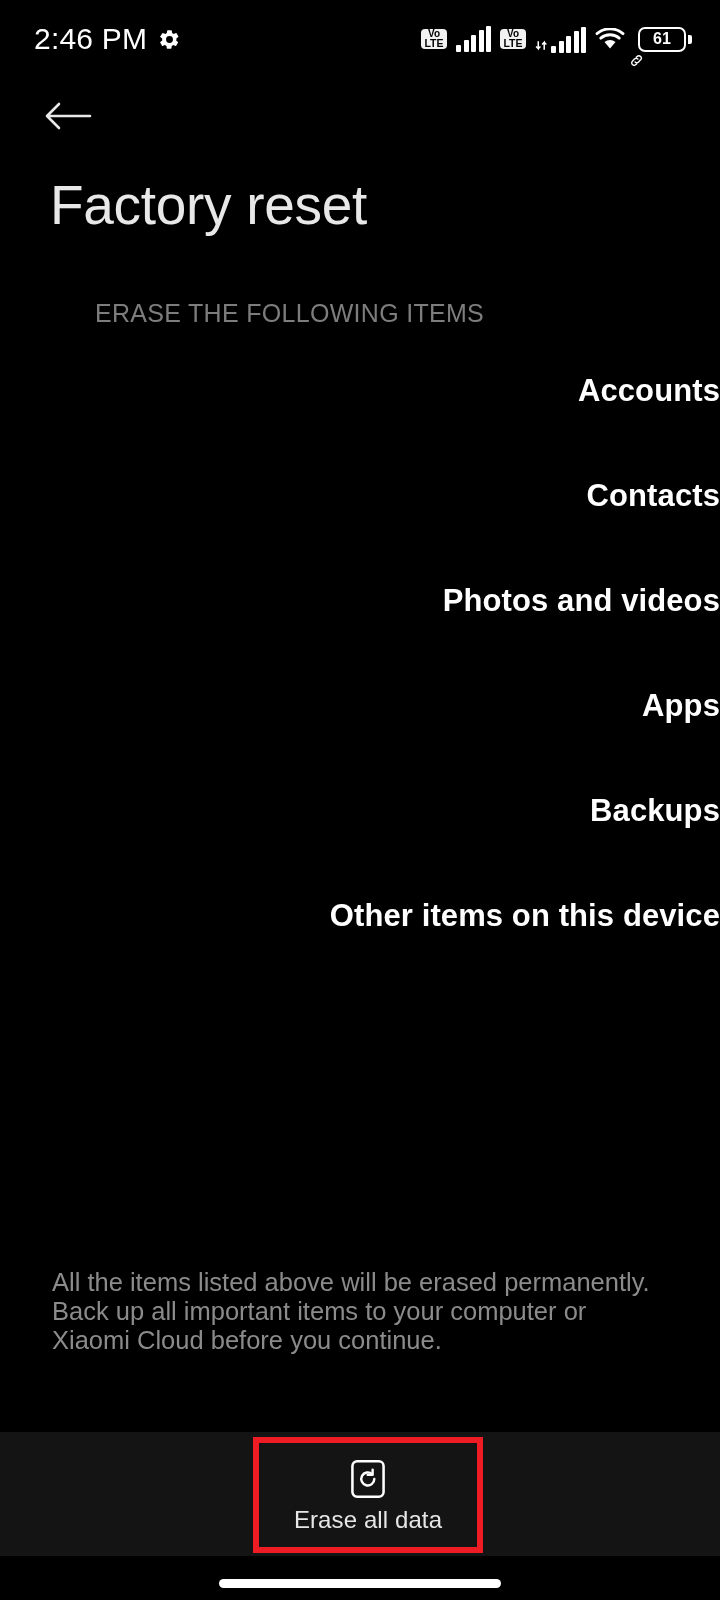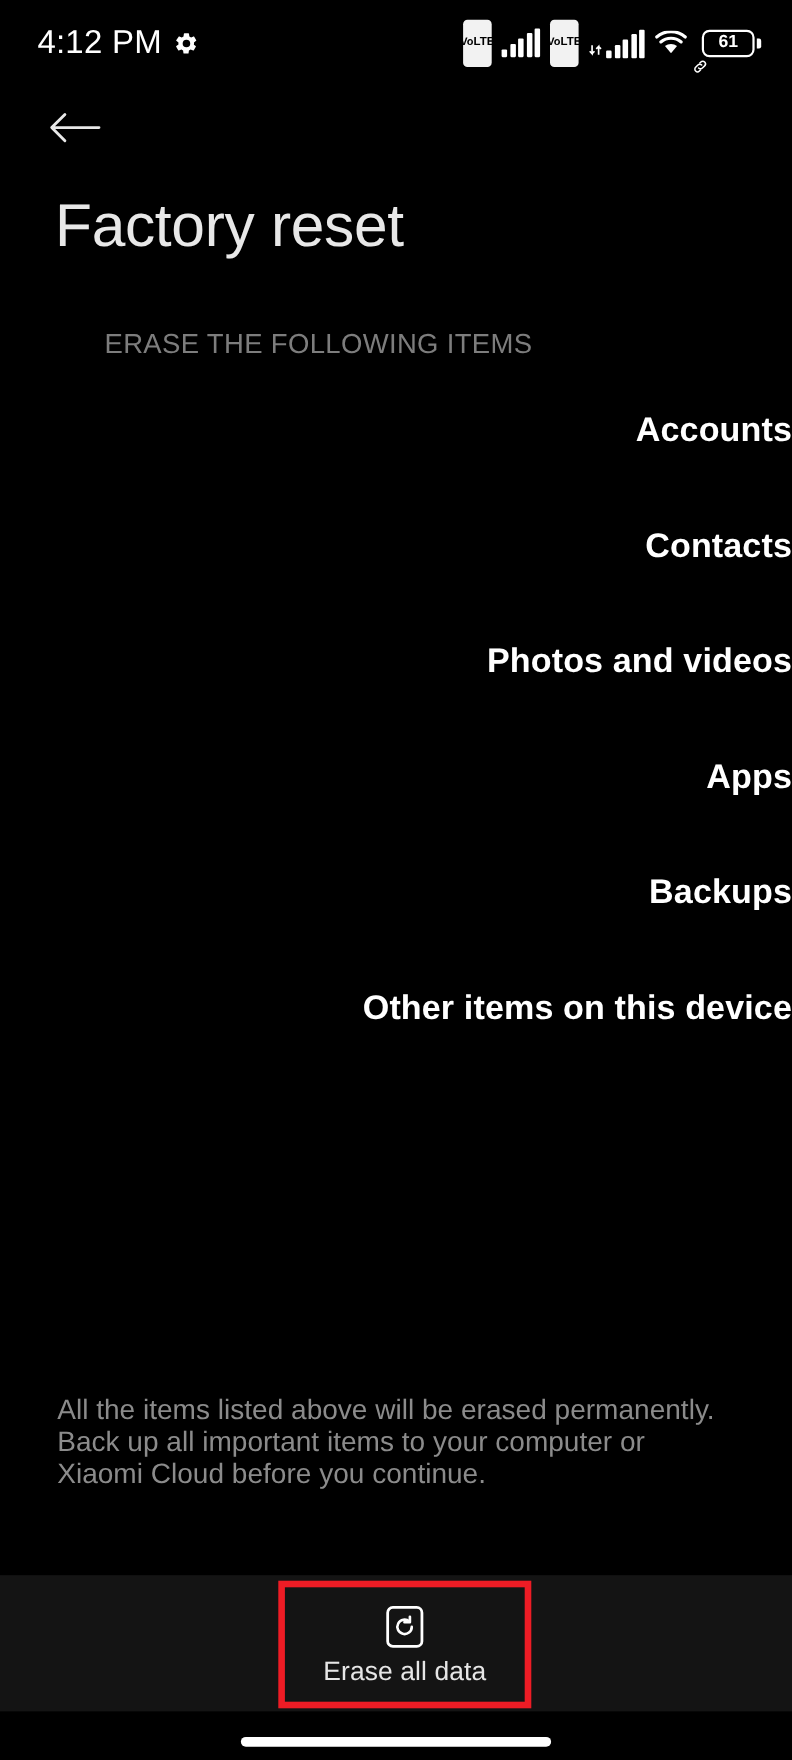--- a/index.html
+++ b/index.html
@@ -26,24 +26,24 @@
   }
   .sb-left{ display:flex; align-items:center; gap:11px; }
   .sb-time{
     font-size:30px; font-weight:500; color:#fff;
     letter-spacing:.2px; line-height:1;
   }
   .gear-ic{ width:23px; height:23px; display:block; }
   .sb-right{ display:flex; align-items:center; gap:9px; }
 
   .volte-badge{
-    width:26px; height:43px;
+    width:26px; height:20px;
     background:#f2f2f2; color:#000;
     border-radius:4px;
-    display:flex; flex-direction:row;
+    display:flex; flex-direction:column;
     align-items:center; justify-content:center;
     line-height:1;
   }
   .volte-badge span:first-child{ font-size:10px; font-weight:700; }
   .volte-badge span:last-child{ font-size:10.5px; font-weight:700; margin-top:-1px; }
 
   .bars{ display:flex; align-items:flex-end; gap:2.5px; height:26px; }
   .bars i{ display:block; width:5px; background:#fff; border-radius:1px; }
   .bars i.b1{ height:7px; }
   .bars i.b2{ height:12px; }
@@ -156,21 +156,21 @@
     margin-top:10px;
   }
 </style>
 </head>
 <body>
 
 <div class="phone">
 
   <div class="statusbar">
     <div class="sb-left">
-      <div class="sb-time">4:12 PM</div>
+      <div class="sb-time">2:46 PM</div>
       <span class="gear-ic">
         <svg width="23" height="23" viewBox="0 0 24 24" fill="#fff">
           <path d="M19.14 12.94a7.07 7.07 0 0 0 0-1.88l2.03-1.58a.5.5 0 0 0 .12-.62l-1.92-3.32a.5.5 0 0 0-.6-.22l-2.39.96a7.1 7.1 0 0 0-1.62-.94l-.36-2.54a.5.5 0 0 0-.5-.42h-3.84a.5.5 0 0 0-.49.42l-.36 2.54c-.58.24-1.12.56-1.62.94l-2.39-.96a.5.5 0 0 0-.6.22L2.28 8.86a.5.5 0 0 0 .12.62l2.03 1.58a7.07 7.07 0 0 0 0 1.88L2.4 14.52a.5.5 0 0 0-.12.62l1.92 3.32c.12.22.38.3.6.22l2.39-.96c.5.38 1.04.7 1.62.94l.36 2.54c.04.24.25.42.49.42h3.84c.25 0 .46-.18.5-.42l.36-2.54c.58-.24 1.12-.56 1.62-.94l2.39.96c.22.08.48 0 .6-.22l1.92-3.32a.5.5 0 0 0-.12-.62l-2.03-1.58zM12 15.6A3.6 3.6 0 1 1 12 8.4a3.6 3.6 0 0 1 0 7.2z"></path>
         </svg>
       </span>
     </div>
 
     <div class="sb-right">
 
       <div class="volte-badge">

